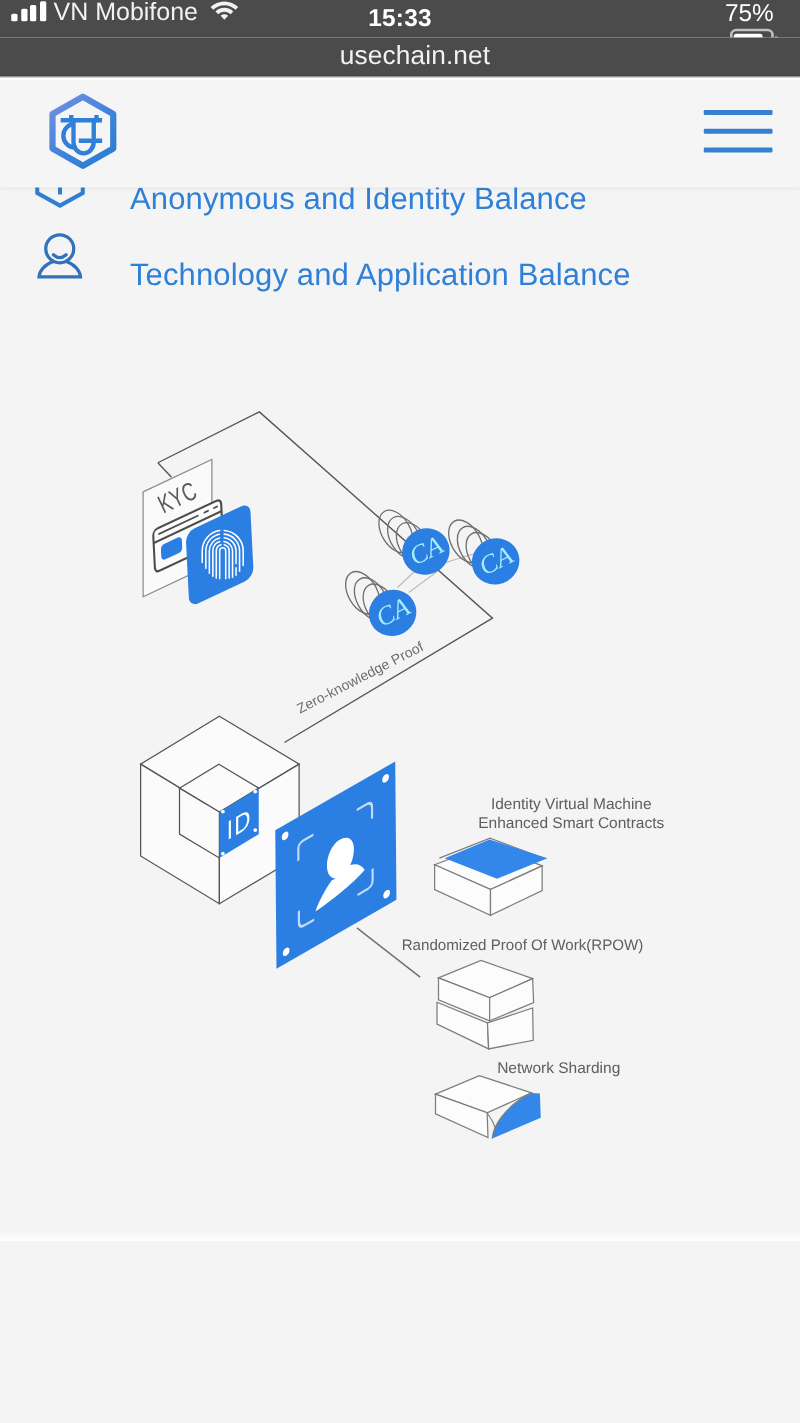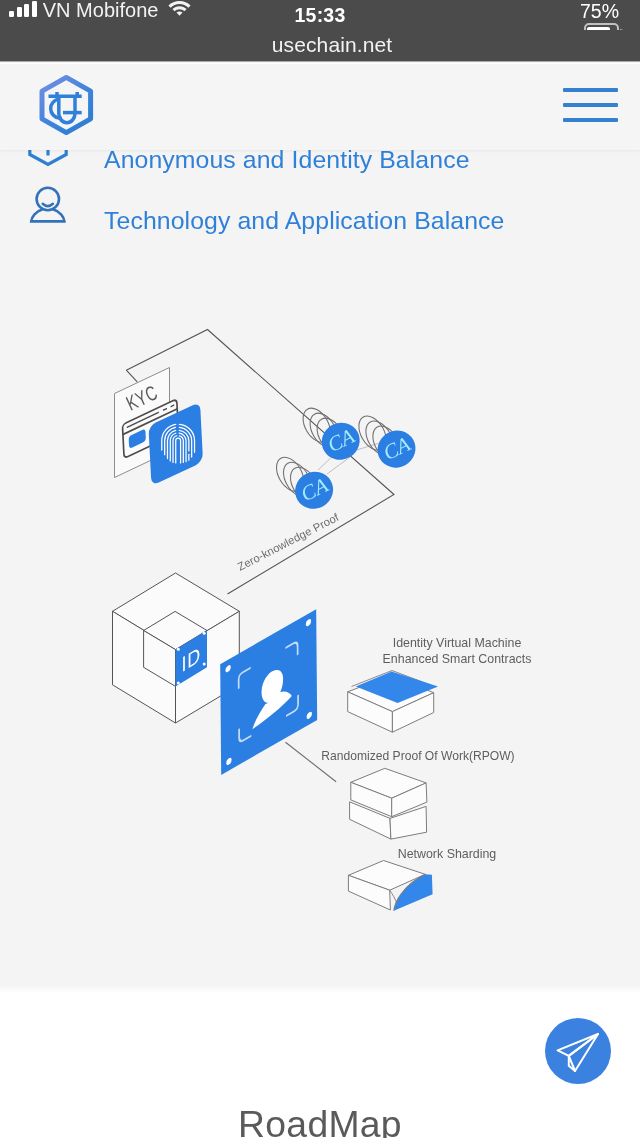--- a/index.html
+++ b/index.html
@@ -317,28 +317,16 @@
             <path d="M1.5 -8.2 A6.6 6.6 0 0 1 6.6 -2 L6.6 26"></path>
             <path d="M-3.1 26.5 L-3.1 -2 A3.1 3.1 0 0 1 3.1 -2 L3.1 26.5"></path>
           </g>
         </g>
 
       </g>
     </svg>
 
     <div class="fade"></div>
 
-    <div class="lower">
-      <div class="tg-btn">
-        <svg viewBox="0 0 46 44">
-          <g fill="none" stroke="#ffffff" stroke-width="2.0" stroke-linejoin="round" stroke-linecap="round">
-            <path d="M43.0 3.0 L2.6 19.4 L13.8 24.9 Z"></path>
-            <path d="M43.0 3.0 L13.8 24.9 L20.0 40.0 Z"></path>
-            <path d="M13.8 24.9 L13.8 34.8 L20.0 40.0"></path>
-          </g>
-        </svg>
-      </div>
-      <div class="roadmap">RoadMap</div>
-    </div>
 
   </div>
 
 </div>
 
 </body></html>

